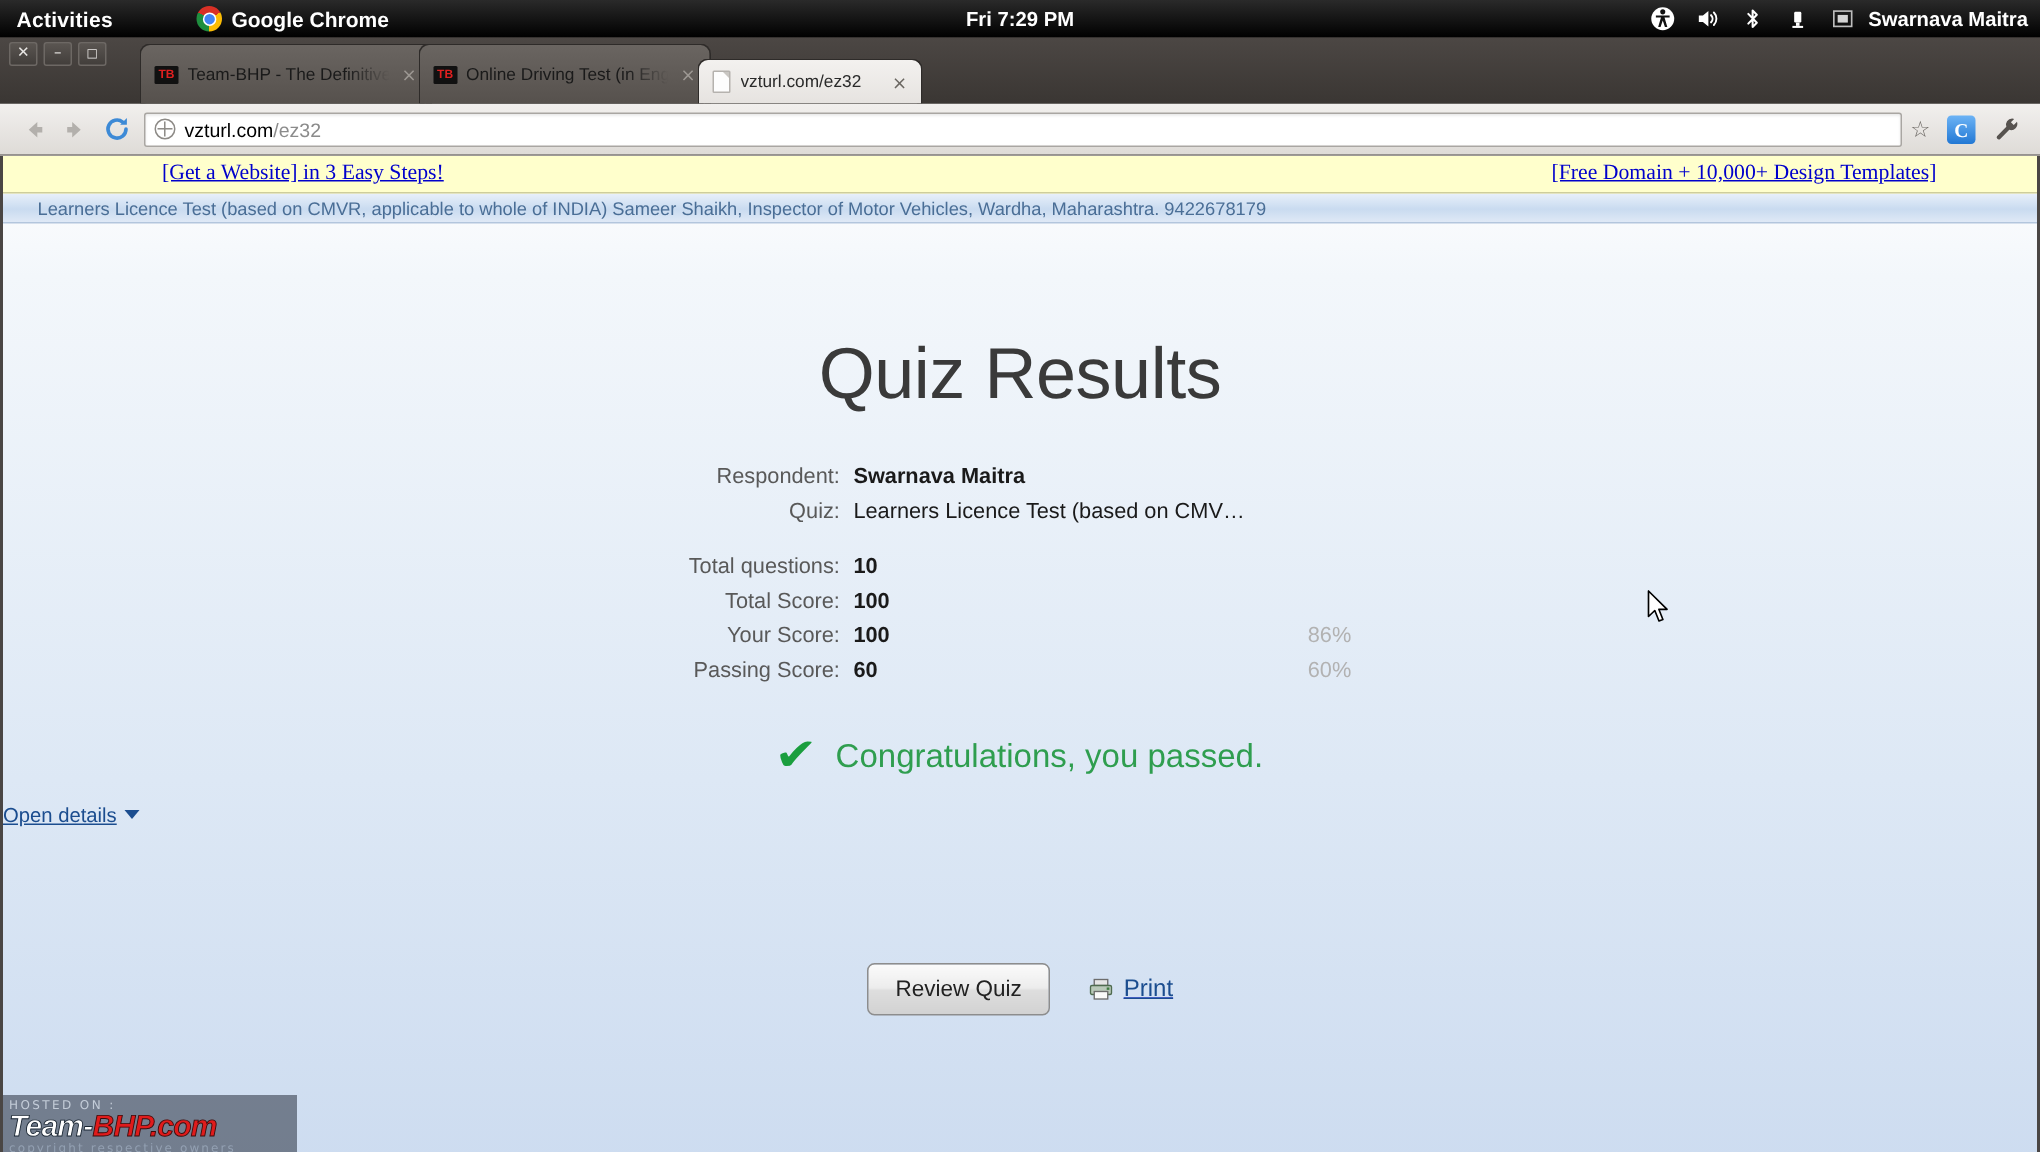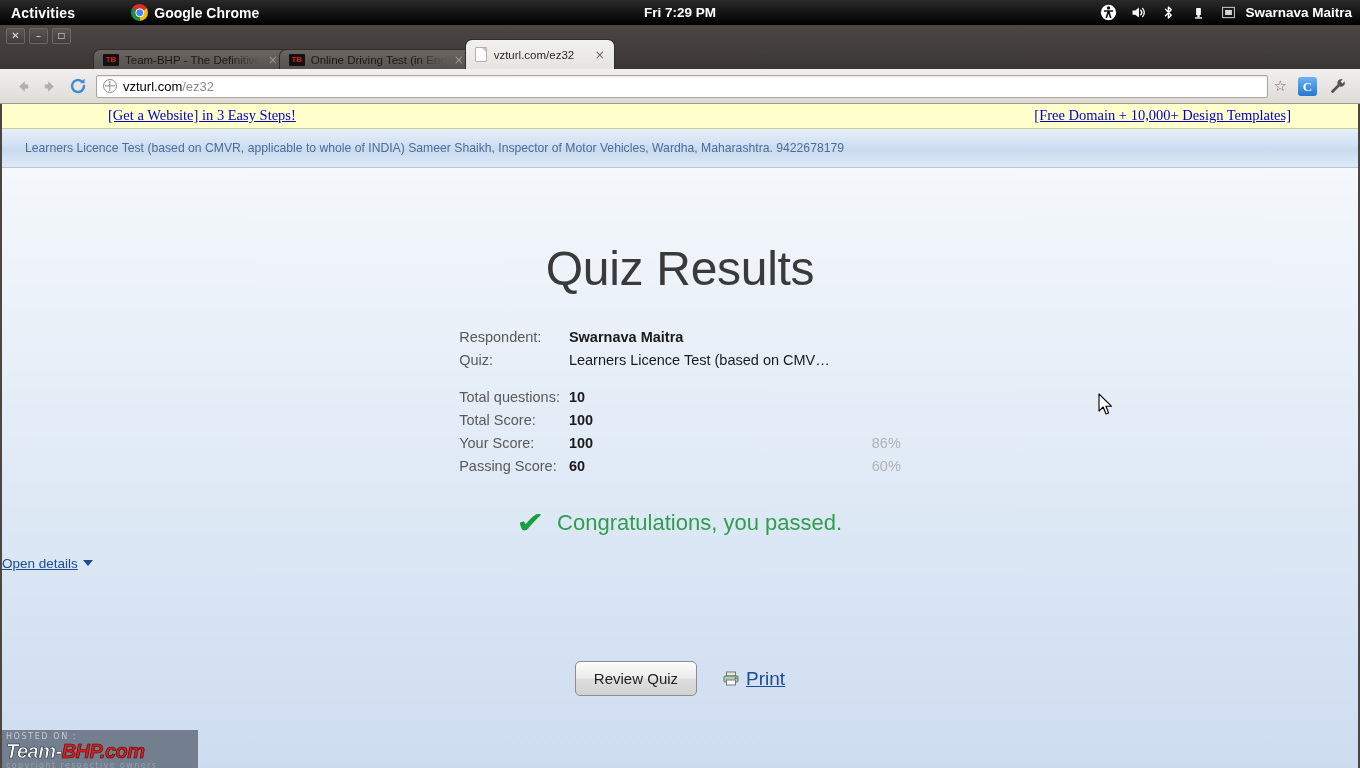--- a/index.html
+++ b/index.html
@@ -73,21 +73,21 @@
   }
   .wbtn {
     width: 19px; height: 16px;
     background: linear-gradient(to bottom,#5a5551,#423e3b);
     border: 1px solid #6d6864; border-radius: 2px;
     color: #e8e6e4; font-size: 10px; line-height: 14px; text-align: center;
     font-family: "DejaVu Sans", sans-serif;
   }
   .tab {
     position: relative;
-    height: 20px;
+    height: 40px;
     display: flex; align-items: center;
     padding: 0 8px 0 9px;
     margin-right: -9px;
     border-radius: 7px 7px 0 0;
     font-size: 11.5px;
     max-width: 196px;
     min-width: 150px;
   }
   .tab.bg {
     background: linear-gradient(to bottom,#6a6561 0%,#56514d 100%);
@@ -201,21 +201,21 @@
   .ad-link {
     position: absolute; top: 3px;
     font-family: "Liberation Serif", serif;
     font-size: 14.5px; color: #0000cc;
     text-decoration: underline;
     white-space: nowrap;
   }
   #ad-left { left: 106px; }
   #ad-right { right: 67px; }
   #site-header {
-    height: 39px;
+    height: 20px;
     background: linear-gradient(to bottom,#e8f0fa 0%,#c9dbf0 55%,#dfe9f6 100%);
     border-bottom: 1px solid #b3c6dd;
     display: flex; align-items: center;
     padding-left: 23px;
   }
   #site-header-text {
     font-size: 12.2px; color: #4a6e96; white-space: nowrap;
   }
 
   #form-area { position: relative; padding-top: 73px; }
@@ -223,21 +223,21 @@
     text-align: center;
     font-size: 48px; font-weight: normal;
     color: #3a3a3a; letter-spacing: -0.3px;
   }
   .kv-table {
     margin: 30px auto 0 auto;
     border-collapse: collapse;
   }
   .kv-table td { padding: 0; vertical-align: top; }
   .kv-label {
-    font-size: 14.5px; color: #595959;
+    text-align: right; font-size: 14.5px; color: #595959;
     padding-right: 9px !important; line-height: 23px;
     white-space: nowrap;
   }
   .kv-value {
     font-size: 14.5px; color: #1a1a1a; line-height: 23px;
     white-space: nowrap;
   }
   .kv-value.bold { font-weight: bold; }
   .kv-pct {
     font-size: 14.5px; color: #b2b2b2; line-height: 23px;
@@ -286,21 +286,21 @@
     border-radius: 5px;
     padding: 8px 18px;
     font-family: "Liberation Sans", sans-serif;
     cursor: pointer;
   }
   #print-link {
     display: flex; align-items: center; gap: 7px;
   }
   #printer-icon { display: block; }
   #print-label {
-    font-size: 19px; color: #1b4d8f; text-decoration: underline;
+    font-size: 16px; color: #1b4d8f; text-decoration: underline;
   }
 
   
   #watermark {
     position: absolute; left: 0; bottom: 0;
     width: 196px; height: 44px;
     background: rgba(40,48,62,0.55);
     padding: 2px 0 0 4px;
   }
   #wm-hosted {

